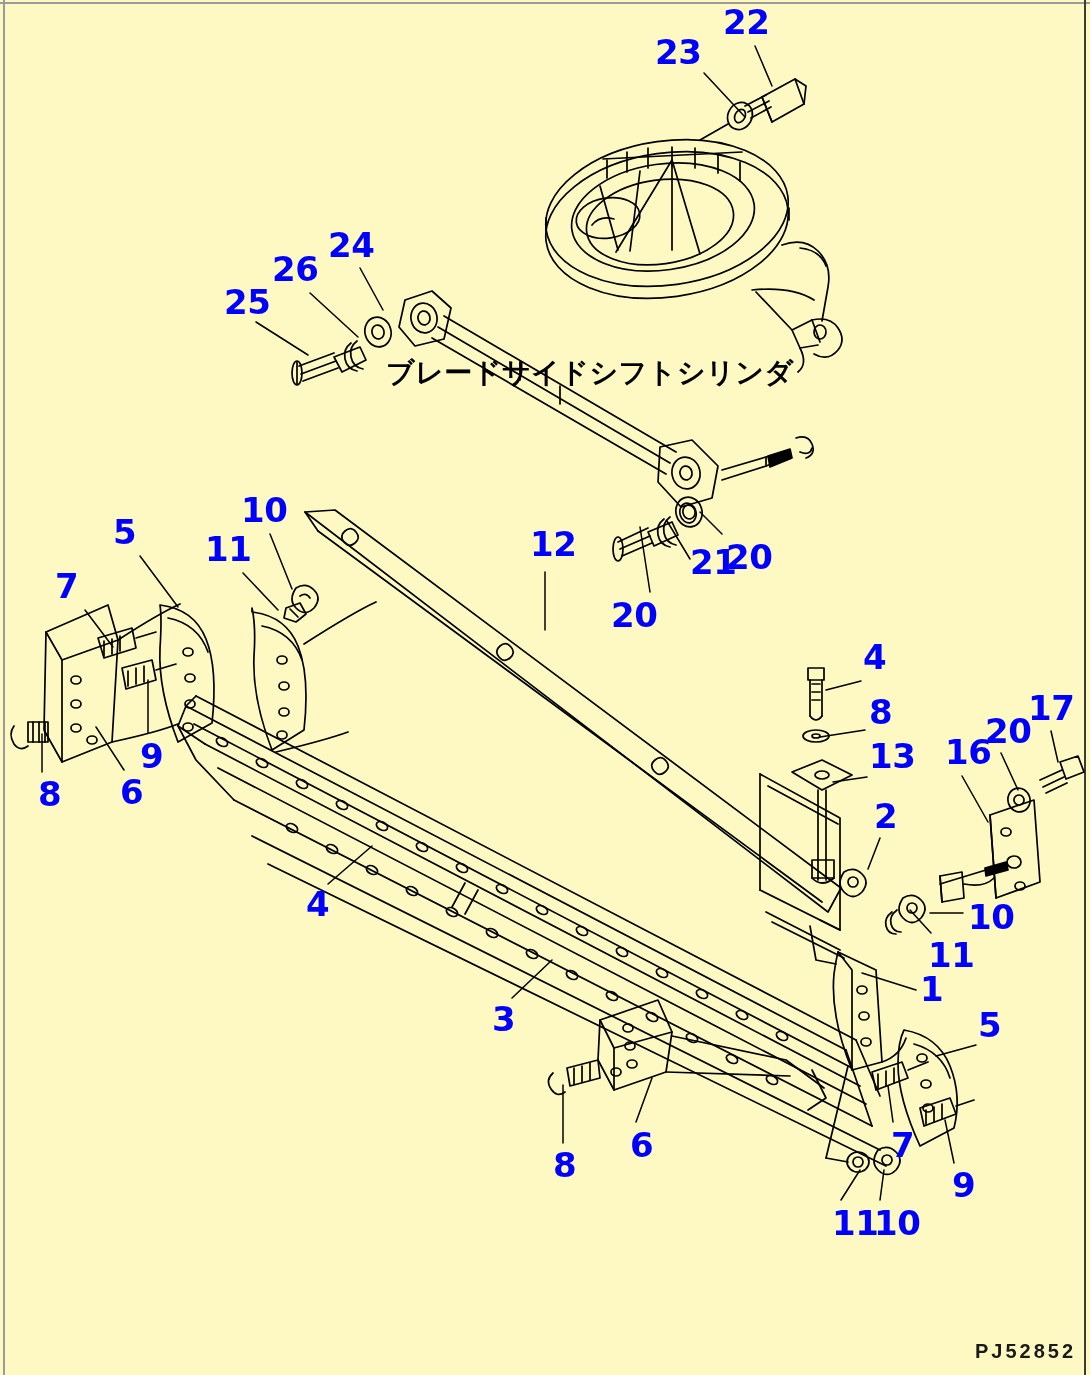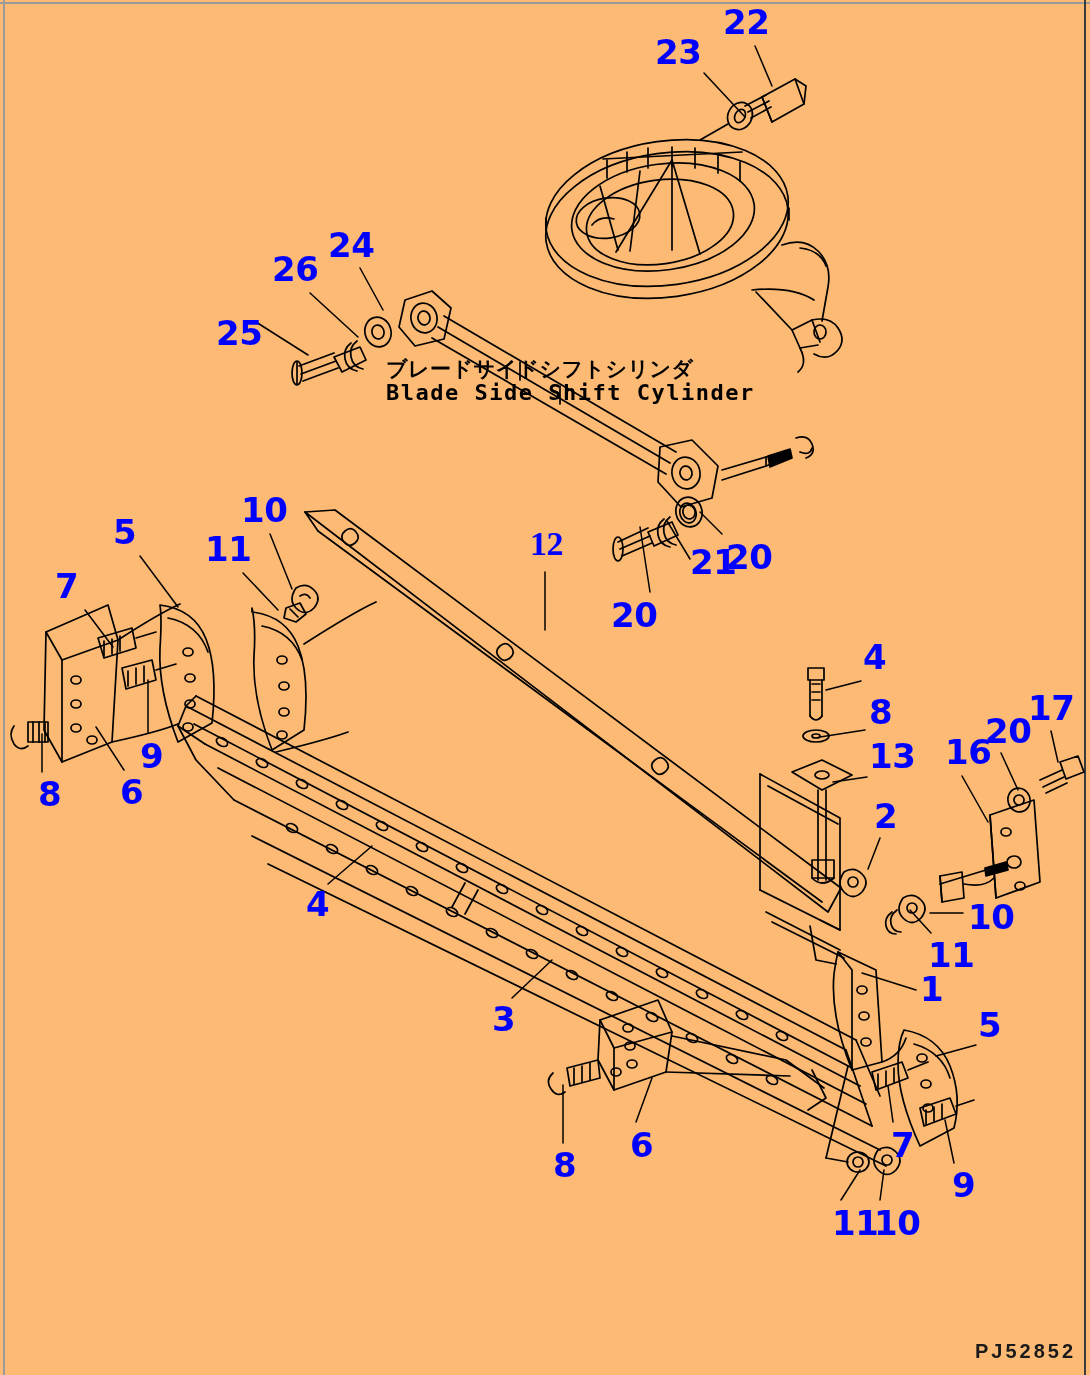--- a/index.html
+++ b/index.html
@@ -8,21 +8,21 @@
     padding: 0;
     background: #ffffff;
   }
   body {
     font-family: "Liberation Sans", sans-serif;
   }
   #sheet {
     position: relative;
     width: 1090px;
     height: 1375px;
-    background: #fdba74;
+    background: #fef9c3;
     overflow: hidden;
     box-sizing: border-box;
   }
   
   #frame-left {
     position: absolute; left: 3px; top: 0; width: 2px; height: 1375px;
     background: #9a9a9a;
   }
   #frame-top {
     position: absolute; left: 0; top: 2px; width: 1090px; height: 2px;
@@ -60,21 +60,21 @@
   
   .caption {
     position: absolute;
     color: #000000;
     white-space: nowrap;
     line-height: 1.08;
   }
   .caption .jp {
     display: block;
     font-family: Liberation Serif, serif;
-    font-size: 21px;
+    font-size: 28px;
     font-weight: bold;
     letter-spacing: 0.5px;
   }
   .caption .en {
     display: block;
     font-family: "DejaVu Sans Mono", monospace;
     font-size: 22px;
     font-weight: bold;
     letter-spacing: 1.5px;
   }
@@ -508,25 +508,25 @@
         <polyline points="563,1143 563,1085"></polyline>
         <polyline points="636,1122 652,1078"></polyline>
       </g>
   </svg>
 
   <div id="callout-layer">
       <div class="callout" style="left: 723px; top: 5px; color: rgb(0, 0, 255);">22</div>
       <div class="callout" style="left: 655px; top: 35px; color: rgb(0, 0, 255);">23</div>
       <div class="callout" style="left: 328px; top: 228px; color: rgb(0, 0, 255);">24</div>
       <div class="callout" style="left: 272px; top: 252px; color: rgb(0, 0, 255);">26</div>
-      <div class="callout" style="left: 216px; top: 285px; color: rgb(0, 0, 255); margin-top: 31px;">25</div>
+      <div class="callout" style="left: 224px; top: 285px; color: rgb(0, 0, 255);">25</div>
       <div class="callout" style="left: 726px; top: 540px; color: rgb(0, 0, 255);">20</div>
       <div class="callout" style="left: 690px; top: 545px; color: rgb(0, 0, 255);">21</div>
       <div class="callout" style="left: 611px; top: 598px; color: rgb(0, 0, 255);">20</div>
-      <div class="callout" style="left: 530px; top: 527px; color: rgb(0, 0, 255); font-family: Liberation Serif, serif;">12</div>
+      <div class="callout" style="left: 530px; top: 527px; color: rgb(0, 0, 255);">12</div>
       <div class="callout" style="left: 241px; top: 493px; color: rgb(0, 0, 255);">10</div>
       <div class="callout" style="left: 205px; top: 532px; color: rgb(0, 0, 255);">11</div>
       <div class="callout" style="left: 113px; top: 515px; color: rgb(0, 0, 255);">5</div>
       <div class="callout" style="left: 55px; top: 569px; color: rgb(0, 0, 255);">7</div>
       <div class="callout" style="left: 38px; top: 777px; color: rgb(0, 0, 255);">8</div>
       <div class="callout" style="left: 120px; top: 775px; color: rgb(0, 0, 255);">6</div>
       <div class="callout" style="left: 140px; top: 739px; color: rgb(0, 0, 255);">9</div>
       <div class="callout" style="left: 863px; top: 640px; color: rgb(0, 0, 255);">4</div>
       <div class="callout" style="left: 869px; top: 695px; color: rgb(0, 0, 255);">8</div>
       <div class="callout" style="left: 869px; top: 739px; color: rgb(0, 0, 255);">13</div>
@@ -543,18 +543,17 @@
       <div class="callout" style="left: 874px; top: 1206px; color: rgb(0, 0, 255);">10</div>
       <div class="callout" style="left: 832px; top: 1206px; color: rgb(0, 0, 255);">11</div>
       <div class="callout" style="left: 492px; top: 1002px; color: rgb(0, 0, 255);">3</div>
       <div class="callout" style="left: 306px; top: 887px; color: rgb(0, 0, 255);">4</div>
       <div class="callout" style="left: 553px; top: 1148px; color: rgb(0, 0, 255);">8</div>
       <div class="callout" style="left: 630px; top: 1128px; color: rgb(0, 0, 255);">6</div>
     </div>
 
   <div class="caption" style="left:386px; top:358px;">
     <span class="jp">ブレードサイドシフトシリンダ</span>
-    <span class="en">Blade Side Shift Cylinder</span>
   </div>
 
   <div id="drawing-code">PJ52852</div>
 
 </div>
 
 </body></html>

